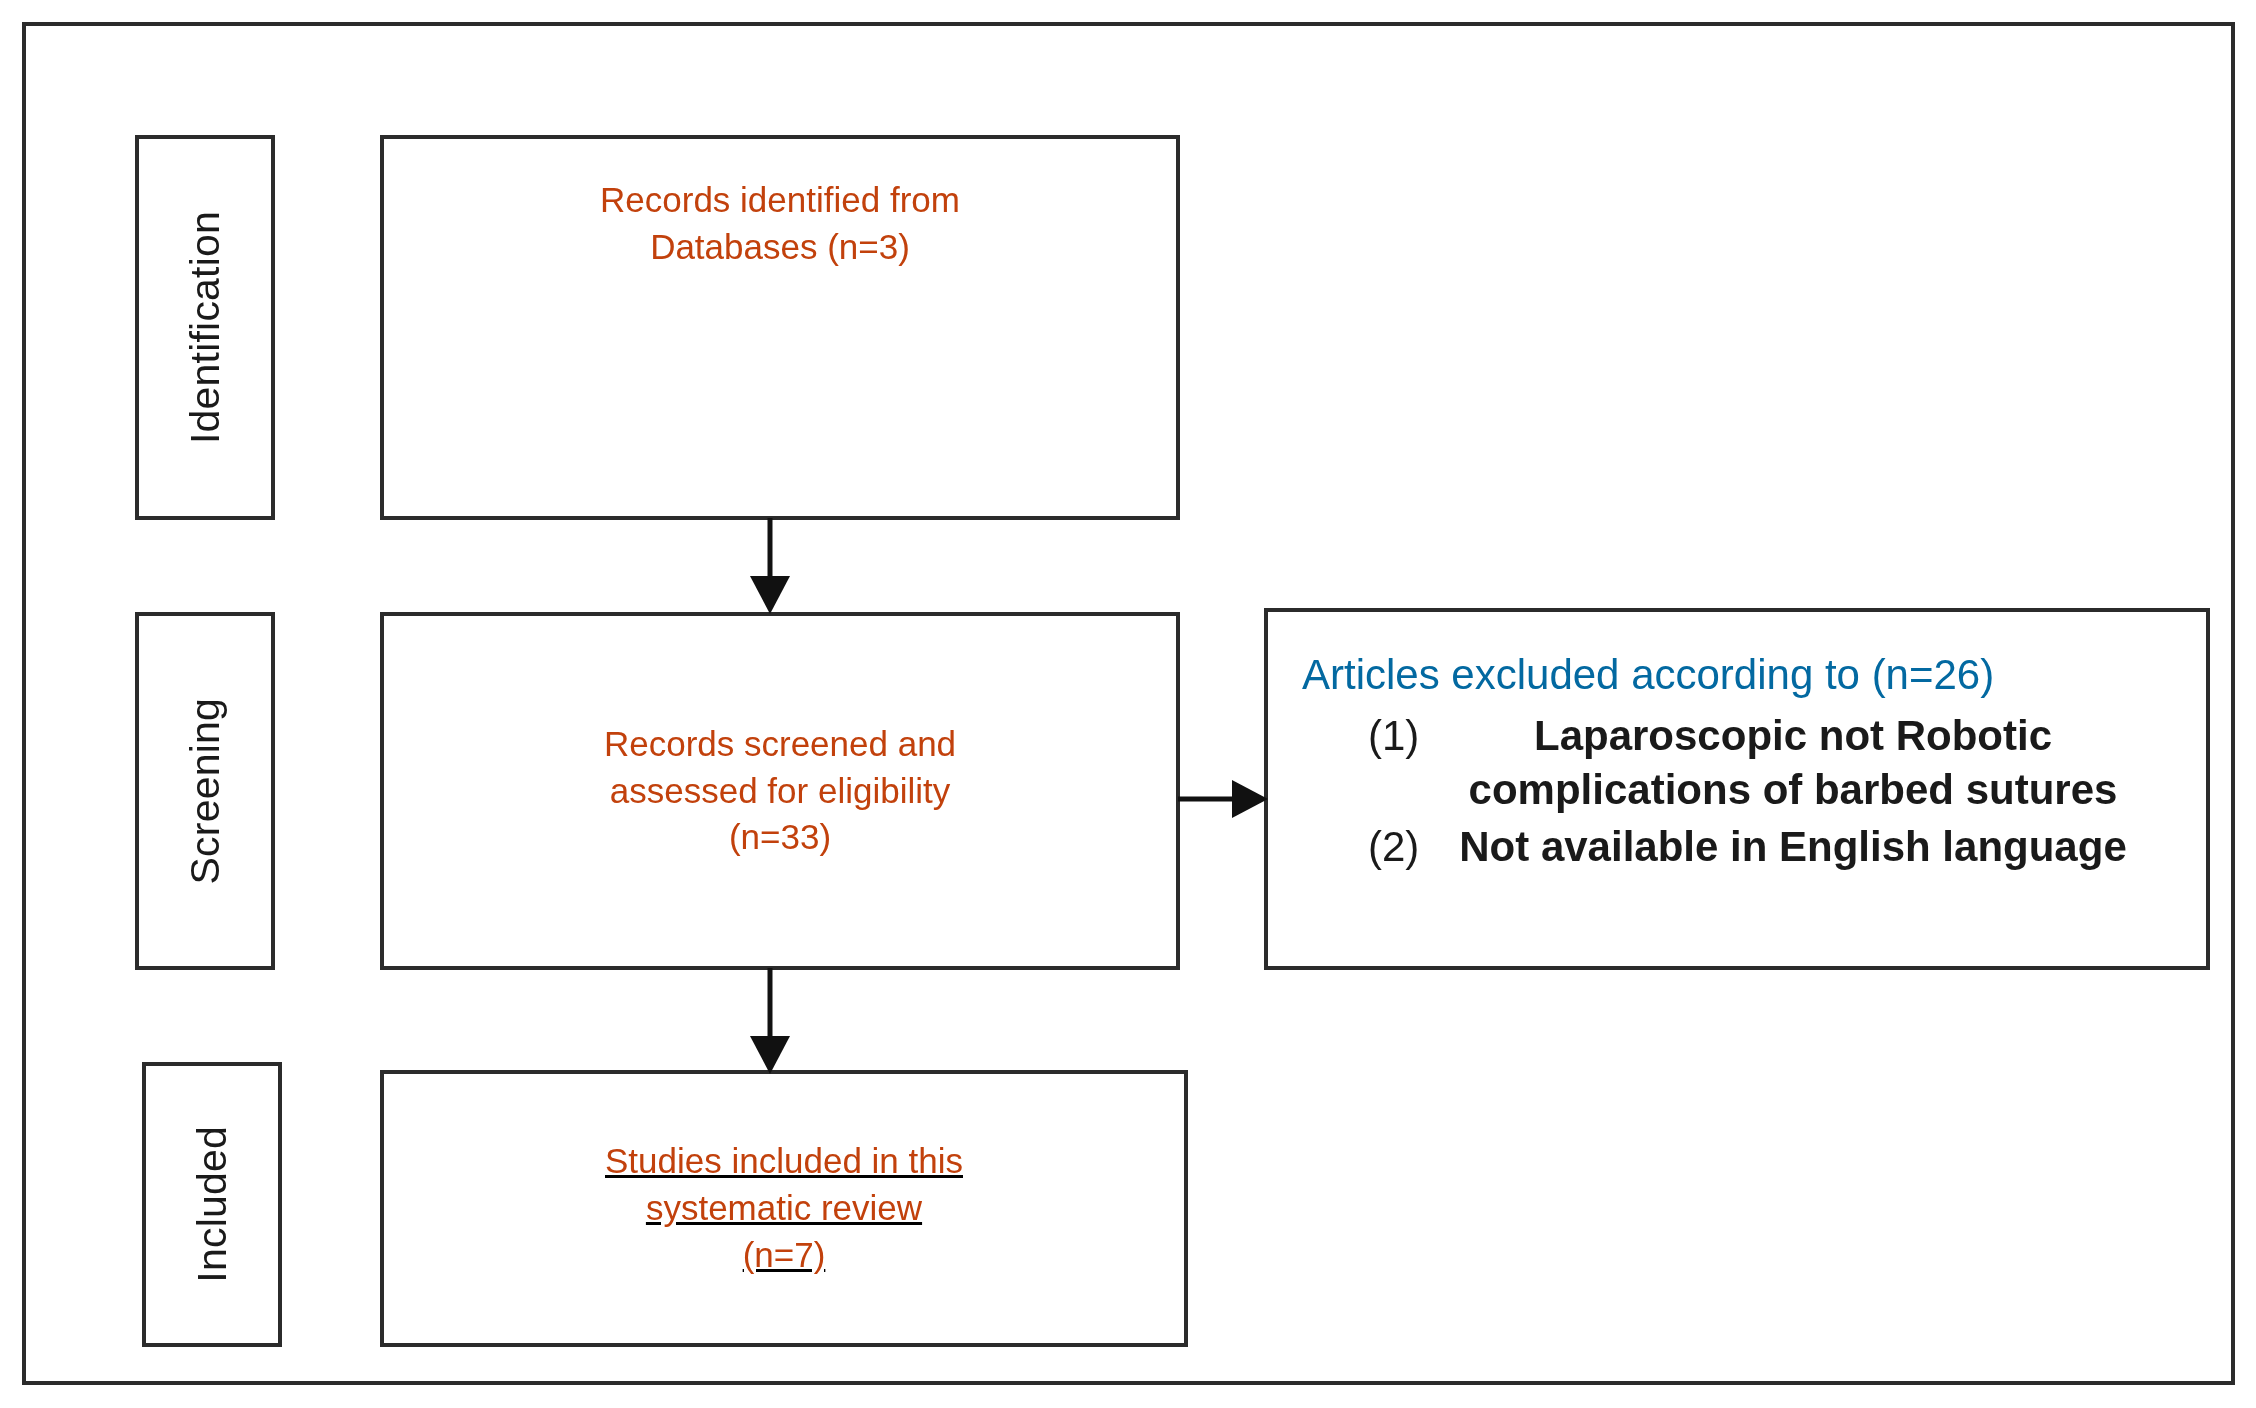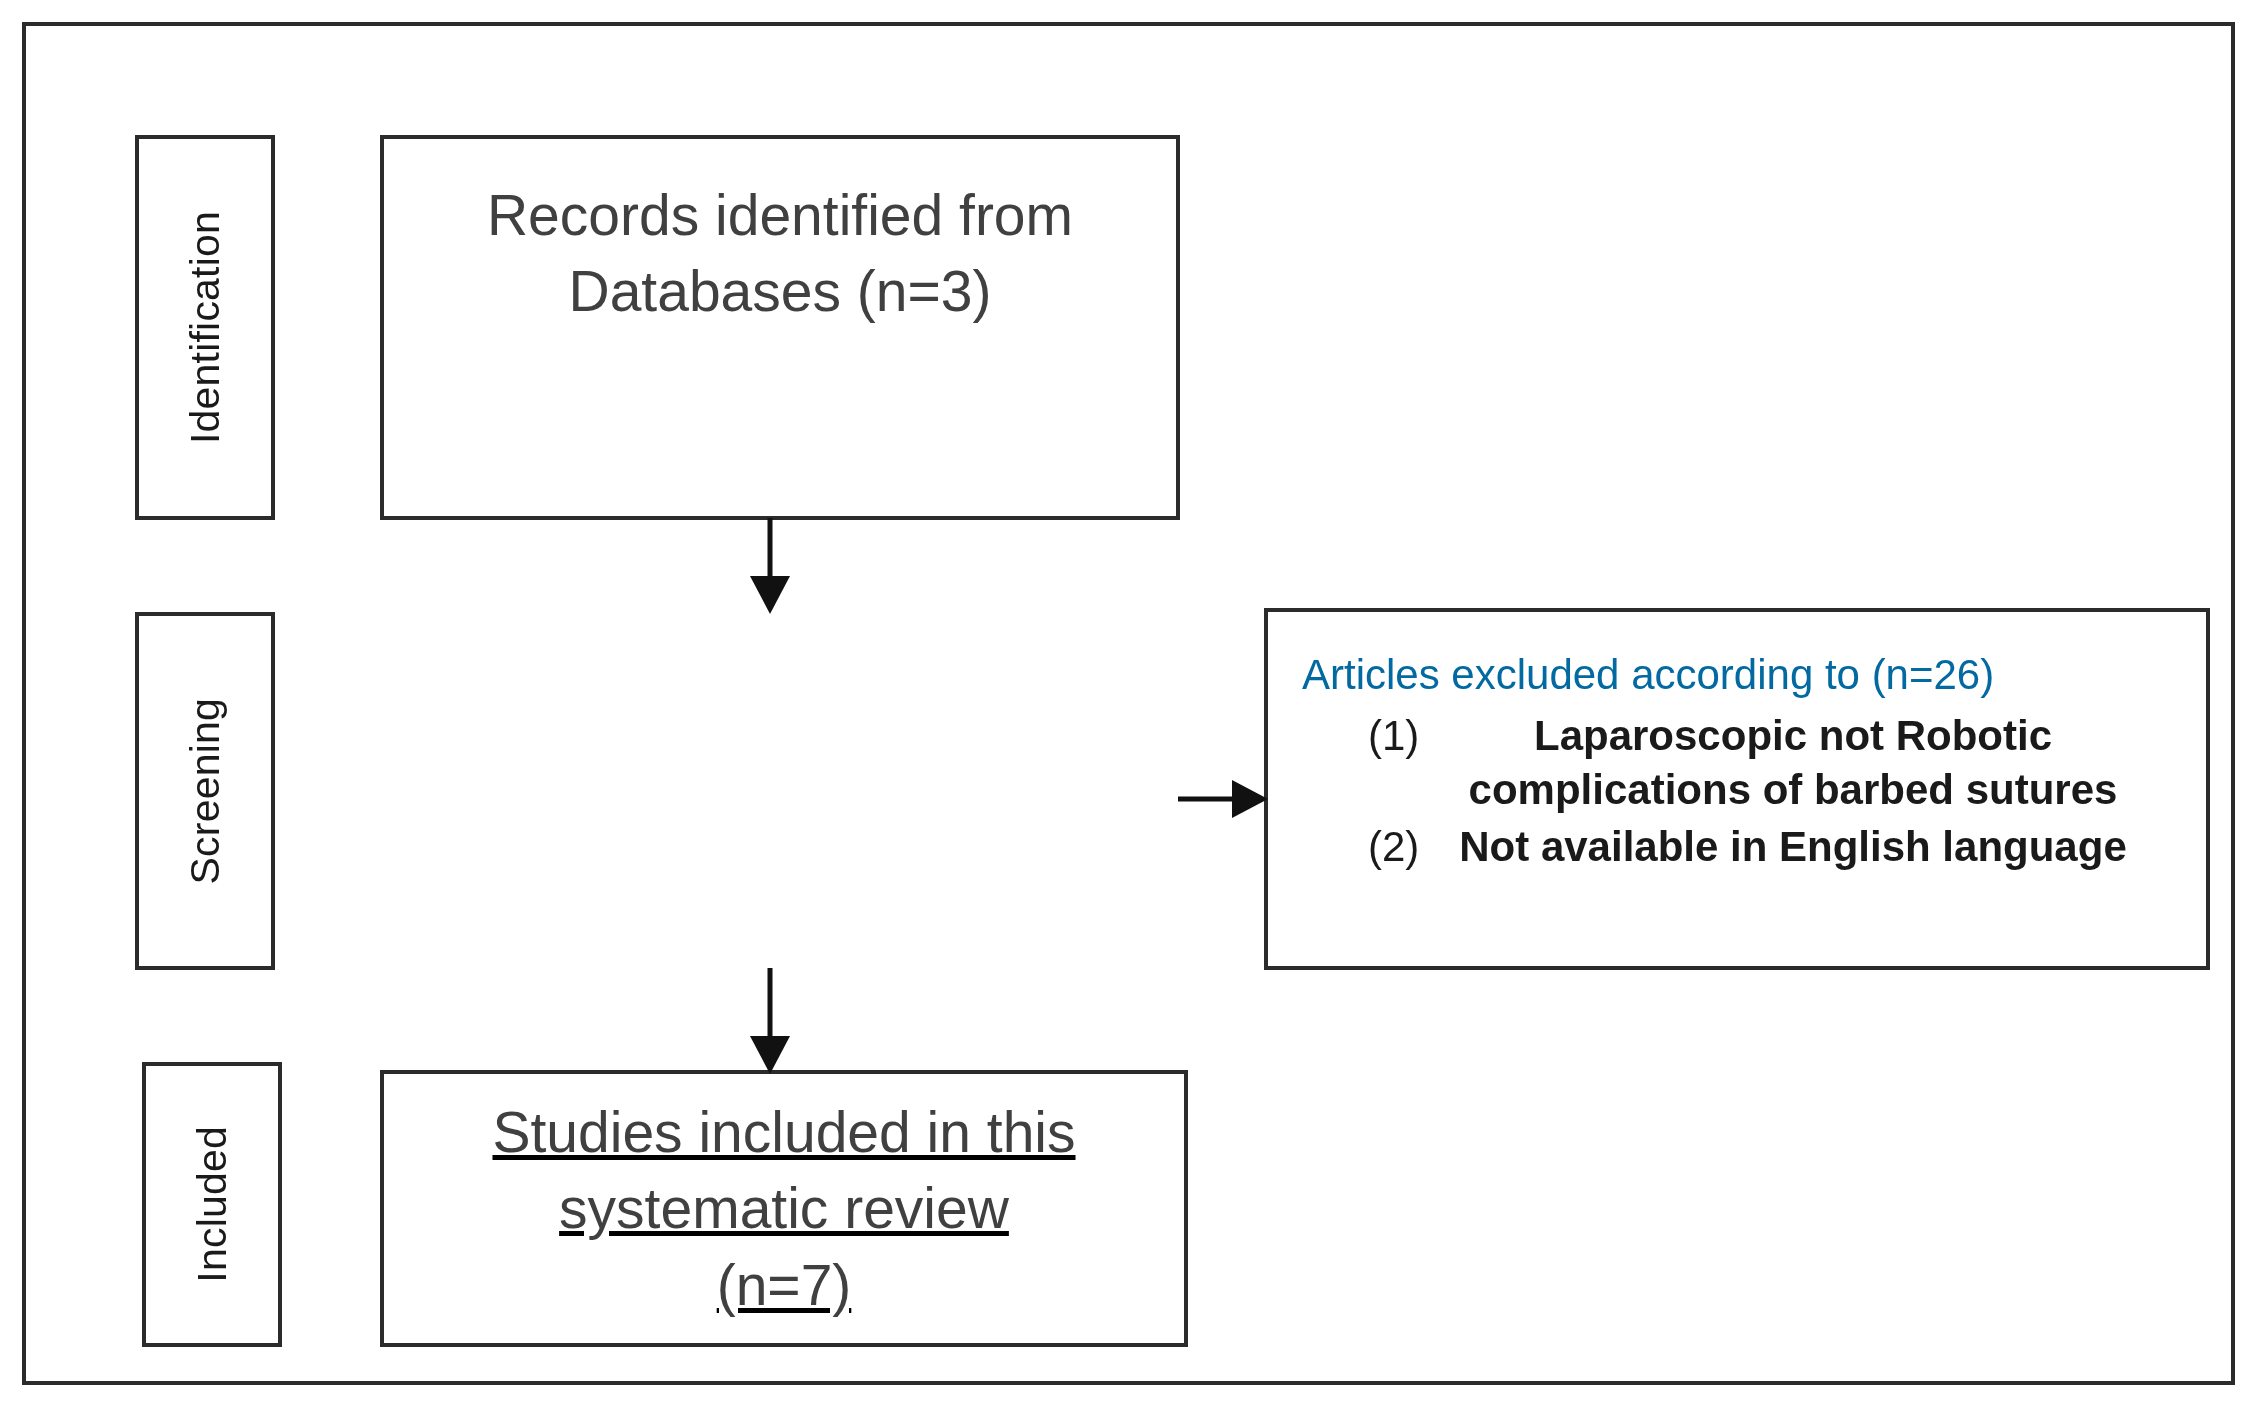--- a/index.html
+++ b/index.html
@@ -58,23 +58,23 @@
     transform: rotate(180deg);
     font-size: 41px;
     color: #1a1a1a;
     letter-spacing: 0.2px;
     white-space: nowrap;
     line-height: 1;
   }
 
   
   .box-text {
-    font-size: 57px;
+    font-size: 35px;
     line-height: 1.34;
-    color: #404040;
+    color: #c2410c;
     text-align: center;
     padding: 0 26px;
     white-space: pre-line;
   }
 
   
   .excl-inner {
     position: absolute;
     left: 0; top: 0; right: 0; bottom: 0;
     padding: 36px 30px 0 34px;
@@ -138,20 +138,25 @@
 
   <div class="stage-box" style="left:142px; top:1062px; width:140px; height:285px;">
     <span class="stage-label">Included</span>
   </div>
 
   <div class="node-box" style="left:380px; top:135px; width:800px; height:385px; align-items:flex-start; padding-top:38px;">
     <div class="box-text">Records identified from
 Databases (n=3)</div>
   </div>
 
+  <div class="node-box" style="left:380px; top:612px; width:800px; height:358px;">
+    <div class="box-text">Records screened and
+assessed for eligibility
+(n=33)</div>
+  </div>
 
   <div class="node-box" style="left:380px; top:1070px; width:808px; height:277px;text-decoration:underline;">
     <div class="box-text">Studies included in this
 systematic review
 (n=7)</div>
   </div>
 
   <div class="node-box" style="left:1264px; top:608px; width:946px; height:362px; display:block;">
     <div class="excl-inner">
       <div class="excl-heading">Articles excluded according to (n=26)</div>

